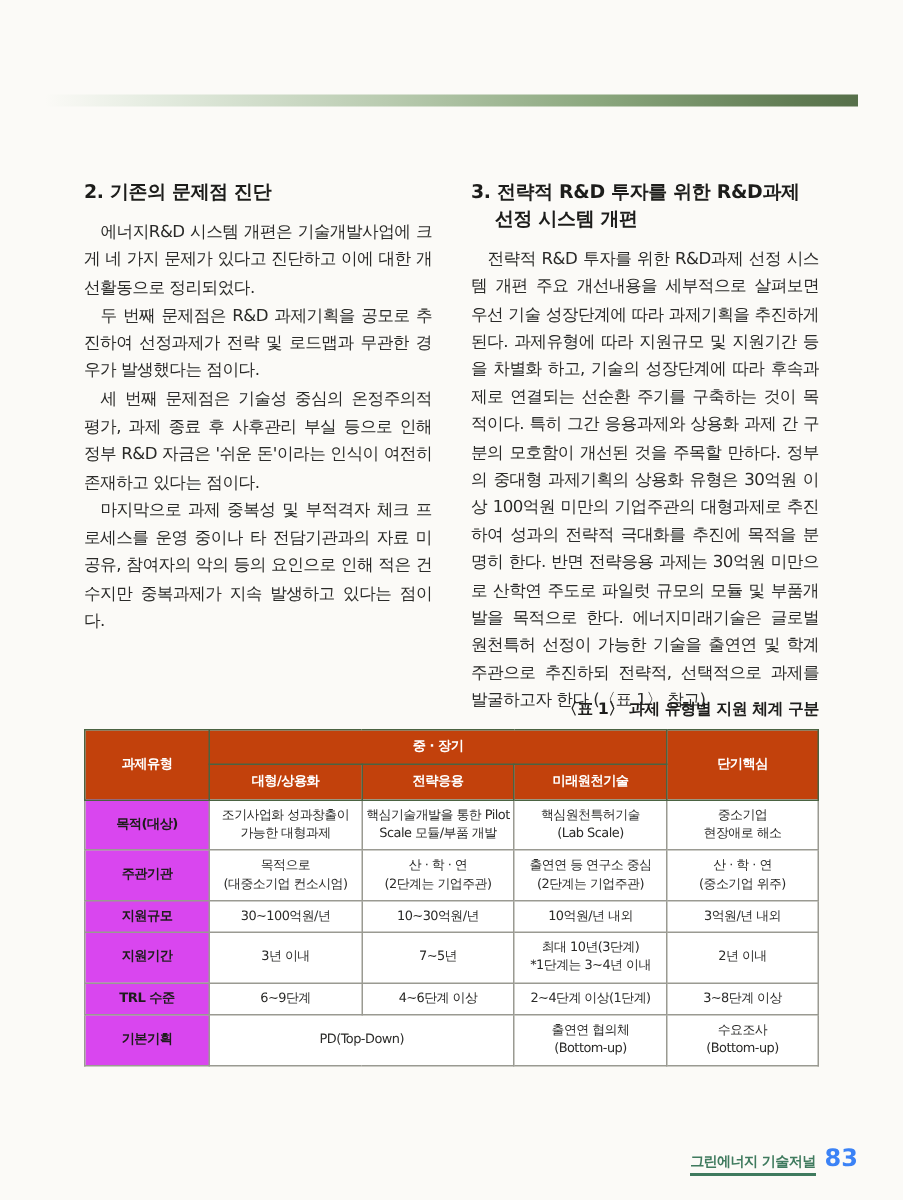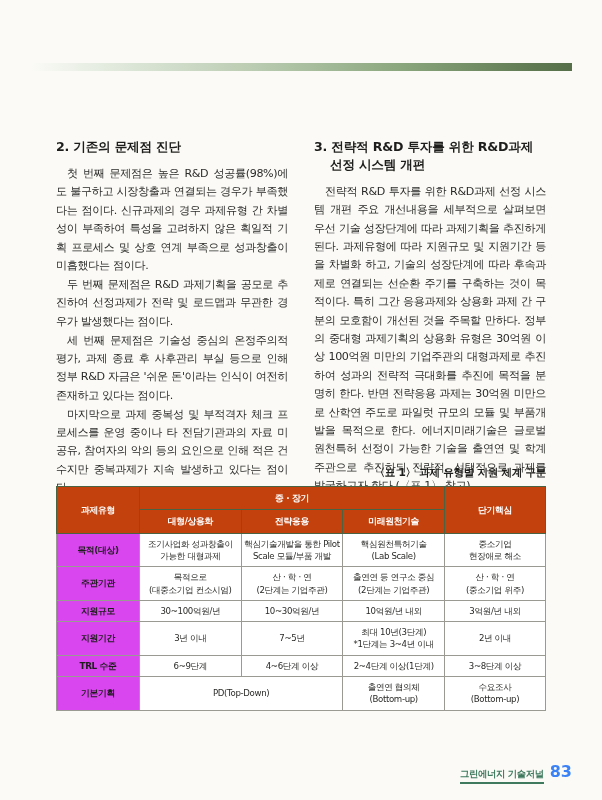--- a/index.html
+++ b/index.html
@@ -40,21 +40,21 @@
     position: absolute;
     left: 0;
     right: 0;
     top: 19px;
     height: 8px;
     background: linear-gradient(to right, #fbfaf7 0%, #e3ebdf 14%, #b9cbb0 42%, #8ba77e 68%, #5f7a52 93%, #566f4a 100%);
   }
   
   .columns {
     position: absolute;
-    top: 138px;
+    top: 119px;
     left: 56px;
     width: 490px;
     display: flex;
     gap: 26px;
   }
   .col {
     width: 232px;
   }
   h2.sec-title {
     font-size: 12.6px;
@@ -162,21 +162,21 @@
 <div class="page">
 
   <div class="runhead">
     <div class="runhead-rule"></div>
   </div>
 
   <div class="columns">
 
     <div class="col">
       <h2 class="sec-title">2. 기존의 문제점 진단</h2>
-      <p class="para">첫 번째 문제점은 높은 R&amp;D 성공률(98%)에도 불구하고 시장창출과 연결되는 경우가 부족했다는 점이다. 신규과제의 경우 과제유형 간 차별성이 부족하여 특성을 고려하지 않은 획일적 기획 프로세스 및 상호 연계 부족으로 성과창출이 미흡했다는 점이다.</p>
+      <p class="para">에너지R&amp;D 시스템 개편은 기술개발사업에 크게 네 가지 문제가 있다고 진단하고 이에 대한 개선활동으로 정리되었다.</p>
       <p class="para">두 번째 문제점은 R&amp;D 과제기획을 공모로 추진하여 선정과제가 전략 및 로드맵과 무관한 경우가 발생했다는 점이다.</p>
       <p class="para">세 번째 문제점은 기술성 중심의 온정주의적 평가, 과제 종료 후 사후관리 부실 등으로 인해 정부 R&amp;D 자금은 '쉬운 돈'이라는 인식이 여전히 존재하고 있다는 점이다.</p>
       <p class="para">마지막으로 과제 중복성 및 부적격자 체크 프로세스를 운영 중이나 타 전담기관과의 자료 미공유, 참여자의 악의 등의 요인으로 인해 적은 건수지만 중복과제가 지속 발생하고 있다는 점이다.</p>
     </div>
 
     <div class="col">
       <h2 class="sec-title two-line">3. 전략적 R&amp;D 투자를 위한 R&amp;D과제 선정 시스템 개편</h2>
       <p class="para">전략적 R&amp;D 투자를 위한 R&amp;D과제 선정 시스템 개편 주요 개선내용을 세부적으로 살펴보면 우선 기술 성장단계에 따라 과제기획을 추진하게 된다. 과제유형에 따라 지원규모 및 지원기간 등을 차별화 하고, 기술의 성장단계에 따라 후속과제로 연결되는 선순환 주기를 구축하는 것이 목적이다. 특히 그간 응용과제와 상용화 과제 간 구분의 모호함이 개선된 것을 주목할 만하다. 정부의 중대형 과제기획의 상용화 유형은 30억원 이상 100억원 미만의 기업주관의 대형과제로 추진하여 성과의 전략적 극대화를 추진에 목적을 분명히 한다. 반면 전략응용 과제는 30억원 미만으로 산학연 주도로 파일럿 규모의 모듈 및 부품개발을 목적으로 한다. 에너지미래기술은 글로벌 원천특허 선정이 가능한 기술을 출연연 및 학계 주관으로 추진하되 전략적, 선택적으로 과제를 발굴하고자 한다.(〈표 1〉 참고)</p>
     </div>
 

